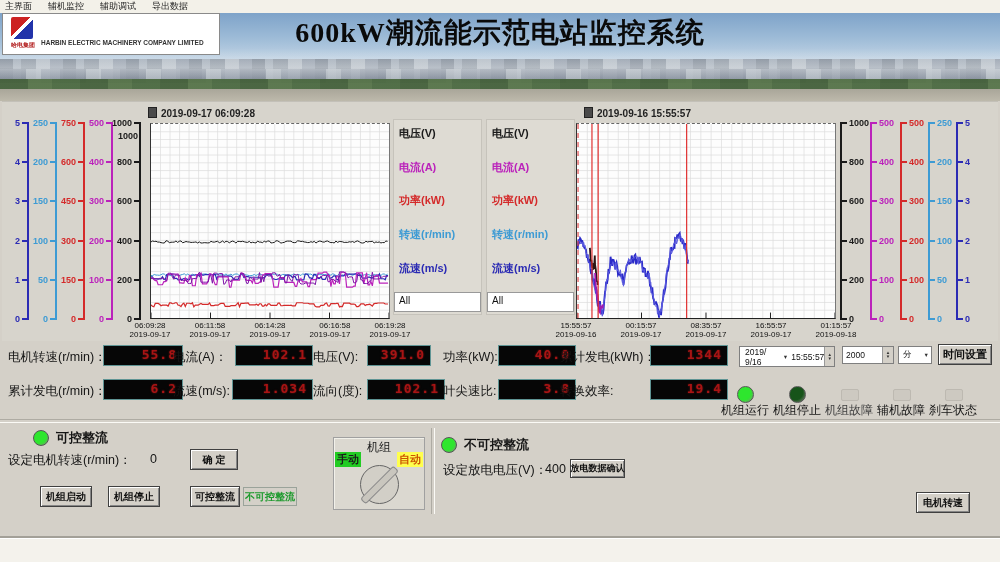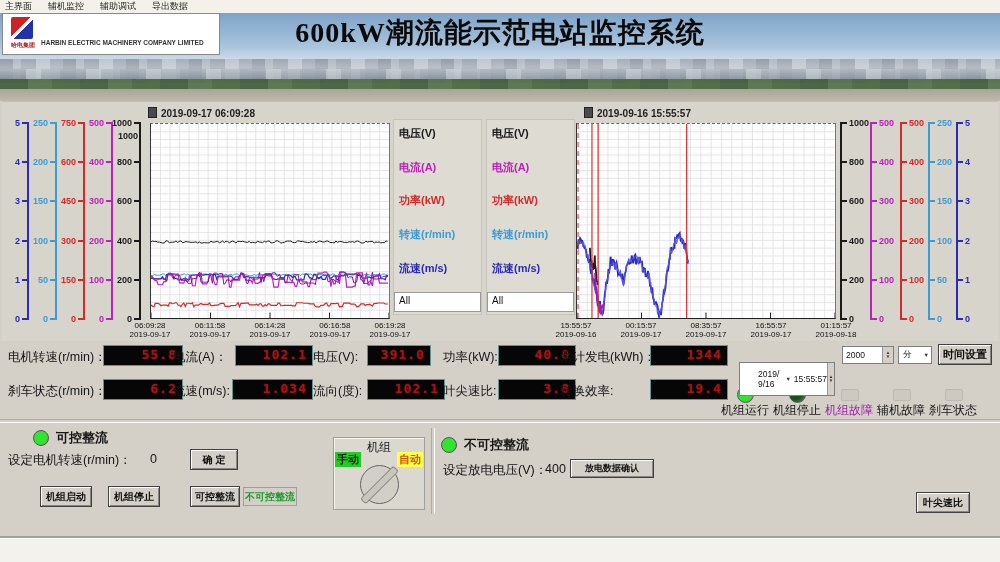--- a/index.html
+++ b/index.html
@@ -371,45 +371,45 @@
     <div class="ro-label" style="position: absolute; left: 8px; top: 349px; font-size: 12.5px; color: rgb(21, 21, 21); white-space: nowrap;">电机转速(r/min)：</div>
     <div class="led" style="position: absolute; left: 103px; top: 345px; width: 80px;">55.8</div>
     <div class="ro-label" style="position: absolute; left: 173px; top: 349px; font-size: 12.5px; color: rgb(21, 21, 21); white-space: nowrap;">电流(A)：</div>
     <div class="led" style="position: absolute; left: 235px; top: 345px; width: 78px;">102.1</div>
     <div class="ro-label" style="position: absolute; left: 313px; top: 349px; font-size: 12.5px; color: rgb(21, 21, 21); white-space: nowrap;">电压(V):</div>
     <div class="led" style="position: absolute; left: 367px; top: 345px; width: 64px;">391.0</div>
     <div class="ro-label" style="position: absolute; left: 443px; top: 349px; font-size: 12.5px; color: rgb(21, 21, 21); white-space: nowrap;">功率(kW):</div>
     <div class="led" style="position: absolute; left: 498px; top: 345px; width: 78px;">40.0</div>
     <div class="ro-label" style="position: absolute; left: 560px; top: 349px; font-size: 12.5px; color: rgb(21, 21, 21); white-space: nowrap;">累计发电(kWh)：</div>
     <div class="led" style="position: absolute; left: 650px; top: 345px; width: 78px;">1344</div>
-    <div class="ro-label" style="position: absolute; left: 8px; top: 383px; font-size: 12.5px; color: rgb(21, 21, 21); white-space: nowrap;">刹车状态(r/min)：</div>
+    <div class="ro-label" style="position: absolute; left: 8px; top: 383px; font-size: 12.5px; color: rgb(21, 21, 21); white-space: nowrap;">累计发电(r/min)：</div>
     <div class="led" style="position: absolute; left: 103px; top: 379px; width: 80px;">6.2</div>
     <div class="ro-label" style="position: absolute; left: 173px; top: 383px; font-size: 12.5px; color: rgb(21, 21, 21); white-space: nowrap;">流速(m/s):</div>
     <div class="led" style="position: absolute; left: 232px; top: 379px; width: 81px;">1.034</div>
     <div class="ro-label" style="position: absolute; left: 313px; top: 383px; font-size: 12.5px; color: rgb(21, 21, 21); white-space: nowrap;">流向(度):</div>
     <div class="led" style="position: absolute; left: 367px; top: 379px; width: 78px;">102.1</div>
     <div class="ro-label" style="position: absolute; left: 443px; top: 383px; font-size: 12.5px; color: rgb(21, 21, 21); white-space: nowrap;">叶尖速比:</div>
     <div class="led" style="position: absolute; left: 498px; top: 379px; width: 78px;">3.8</div>
     <div class="ro-label" style="position: absolute; left: 560px; top: 383px; font-size: 12.5px; color: rgb(21, 21, 21); white-space: nowrap;">转换效率:</div>
     <div class="led" style="position: absolute; left: 650px; top: 379px; width: 78px;">19.4</div>
   </div>
 <div id="status-lamps">
     <div class="lamp-circle" style="position: absolute; left: 737px; top: 386px; width: 15px; height: 15px; background: radial-gradient(circle at 35% 35%, rgb(46, 230, 46), rgb(46, 230, 46) 55%, rgba(0, 0, 0, 0.35));"></div>
     <div class="lamp-label" style="position: absolute; left: 719px; top: 402px; width: 52px; text-align: center; font-size: 12px; color: rgb(21, 21, 21); white-space: nowrap;">机组运行</div>
     <div class="lamp-circle" style="position: absolute; left: 789px; top: 386px; width: 15px; height: 15px; background: radial-gradient(circle at 35% 35%, rgb(23, 84, 26), rgb(23, 84, 26) 55%, rgba(0, 0, 0, 0.35));"></div>
     <div class="lamp-label" style="position: absolute; left: 771px; top: 402px; width: 52px; text-align: center; font-size: 12px; color: rgb(21, 21, 21); white-space: nowrap;">机组停止</div>
     <div class="lamp-square" style="position: absolute; left: 841px; top: 389px; width: 16px; height: 10px; background: rgb(205, 201, 193);"></div>
-    <div class="lamp-label" style="position: absolute; left: 823px; top: 402px; width: 52px; text-align: center; font-size: 12px; color: #a21caf; white-space: nowrap;">机组故障</div>
+    <div class="lamp-label" style="position: absolute; left: 823px; top: 402px; width: 52px; text-align: center; font-size: 12px; color: #404040; white-space: nowrap;">机组故障</div>
     <div class="lamp-square" style="position: absolute; left: 893px; top: 389px; width: 16px; height: 10px; background: rgb(205, 201, 193);"></div>
     <div class="lamp-label" style="position: absolute; left: 875px; top: 402px; width: 52px; text-align: center; font-size: 12px; color: rgb(21, 21, 21); white-space: nowrap;">辅机故障</div>
     <div class="lamp-square" style="position: absolute; left: 945px; top: 389px; width: 16px; height: 10px; background: rgb(205, 201, 193);"></div>
     <div class="lamp-label" style="position: absolute; left: 927px; top: 402px; width: 52px; text-align: center; font-size: 12px; color: rgb(21, 21, 21); white-space: nowrap;">刹车状态</div>
   </div>
 
-<div class="field" id="date-field" style="left:739px;top:362px;width:96px;height:34px;padding-left:18px">
+<div class="field" id="date-field" style="left:739px;top:346px;width:96px;height:21px;padding-left:5px">
   <span>2019/ 9/16</span>
   <span class="drop">▼</span>
   <span style="margin-left:3px">15:55:57</span>
   <span class="spin">
       <span>▲</span>
       <span>▼</span>
     </span>
 </div>
 <div class="field" style="left:842px;top:346px;width:52px;height:18px;padding-left:3px">
   <span>2000</span>
@@ -445,16 +445,16 @@
   <div class="sw-tag" id="tag-auto" style="right: 1px; background: rgb(255, 255, 77); color: rgb(204, 85, 0);">自动</div>
   <div id="knob">
     <div id="knob-bar"></div>
   </div>
 </div>
 
 <div class="lamp-circle" style="left: 441px; top: 437px; width: 14px; height: 14px; background: radial-gradient(circle at 35% 35%, rgb(46, 230, 46), rgb(46, 230, 46) 55%, rgba(0, 0, 0, 0.35));" id="lamp-uncontrollable"></div>
 <div class="big-label" style="left:464px;top:436px">不可控整流</div>
 <div class="ro-label" style="left:443px;top:462px">设定放电电压(V)：</div>
 <div class="plain-val" style="left:545px;top:462px">400</div>
-<div class="btn3d" style="left:570px;top:459px;width:84px;height:19px;font-size:9px">放电数据确认</div>
-<div class="btn3d" style="left:916px;top:492px;width:54px;height:21px">叶尖速比</div>
+<div class="btn3d" style="left:570px;top:459px;width:55px;height:19px;font-size:9px">放电数据确认</div>
+<div class="btn3d" style="left:916px;top:492px;width:54px;height:21px">电机转速</div>
 
 <div id="footer"></div>
 
 </body></html>

